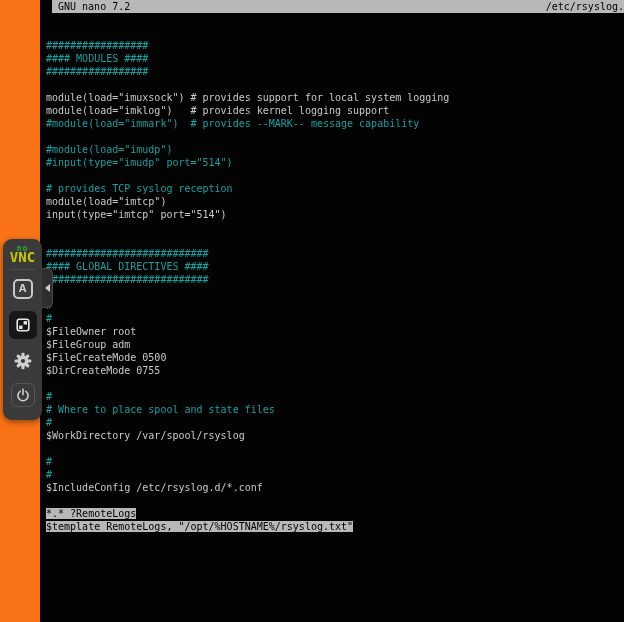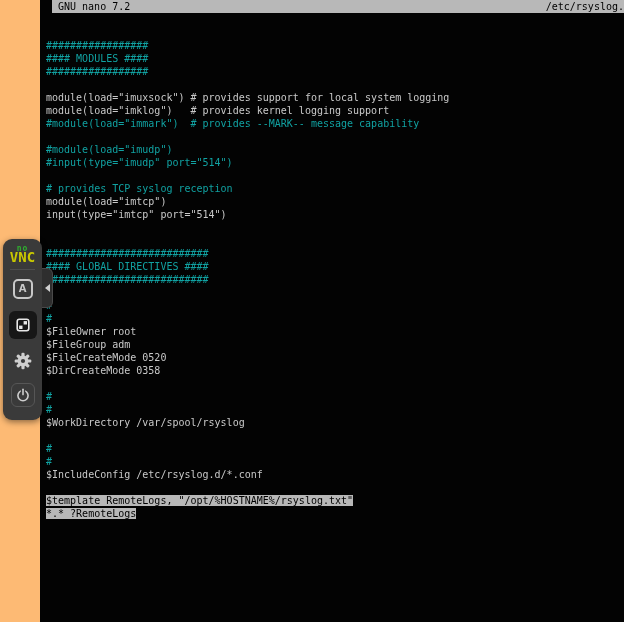--- a/index.html
+++ b/index.html
@@ -1,18 +1,18 @@
 <!DOCTYPE html>
 <html><head>
 <meta charset="utf-8">
 <style>
   html, body { margin: 0; padding: 0; width: 624px; height: 622px; overflow: hidden; }
   body { background: #2a2a2a; font-family: "DejaVu Sans Mono", monospace; }
 
-  .stage { position: relative; width: 624px; height: 622px; background: #fdba74; }
+  .stage { position: relative; width: 624px; height: 622px; background: #f97316; }
 
   
   .terminal {
     position: absolute; left: 40px; top: 0; width: 584px; height: 622px;
     background: #030303; overflow: hidden;
   }
   .titlebar {
     position: absolute; left: 12px; right: 0; top: 0; height: 13px;
     background: #b8b8b8; color: #000;
     font-size: 10px; line-height: 13px;
@@ -101,33 +101,34 @@
         <div class="tline"></div>
         <div class="tline"></div>
         <div class="tline"><span class="comment">###########################</span></div>
         <div class="tline"><span class="comment">#### GLOBAL DIRECTIVES ####</span></div>
         <div class="tline"><span class="comment">###########################</span></div>
         <div class="tline"></div>
         <div class="tline"><span class="comment">#</span></div>
         <div class="tline"><span class="comment">#</span></div>
         <div class="tline"><span class="code">$FileOwner root</span></div>
         <div class="tline"><span class="code">$FileGroup adm</span></div>
-        <div class="tline"><span class="code">$FileCreateMode 0520</span></div>
-        <div class="tline"><span class="code">$DirCreateMode 0358</span></div>
+        <div class="tline"><span class="code">$FileCreateMode 0500</span></div>
+        <div class="tline"><span class="code">$DirCreateMode 0755</span></div>
         <div class="tline"></div>
         <div class="tline"><span class="comment">#</span></div>
+        <div class="tline"><span class="comment"># Where to place spool and state files</span></div>
         <div class="tline"><span class="comment">#</span></div>
         <div class="tline"><span class="code">$WorkDirectory /var/spool/rsyslog</span></div>
         <div class="tline"></div>
         <div class="tline"><span class="comment">#</span></div>
         <div class="tline"><span class="comment">#</span></div>
         <div class="tline"><span class="code">$IncludeConfig /etc/rsyslog.d/*.conf</span></div>
         <div class="tline"></div>
+        <div class="tline"><span class="code sel">*.* ?RemoteLogs</span></div>
         <div class="tline"><span class="code sel">$template RemoteLogs, "/opt/%HOSTNAME%/rsyslog.txt"</span></div>
-        <div class="tline"><span class="code sel">*.* ?RemoteLogs</span></div>
       </div>
   </div>
 
   <div class="vnc-panel">
     <div class="vnc-logo">
       <span class="logo-no">no</span>
       <span class="logo-vnc">VNC</span>
     </div>
     <div class="vnc-divider"></div>
     <div class="vnc-buttons">

